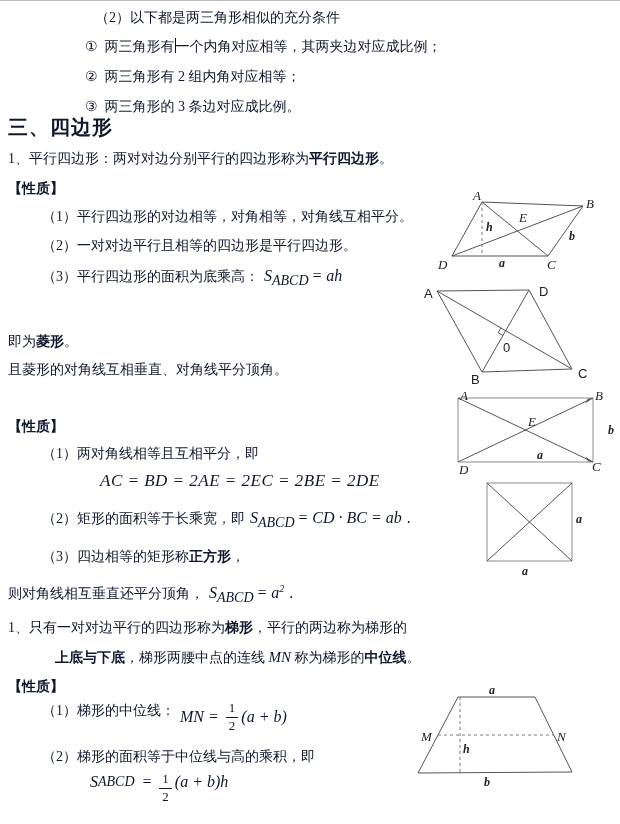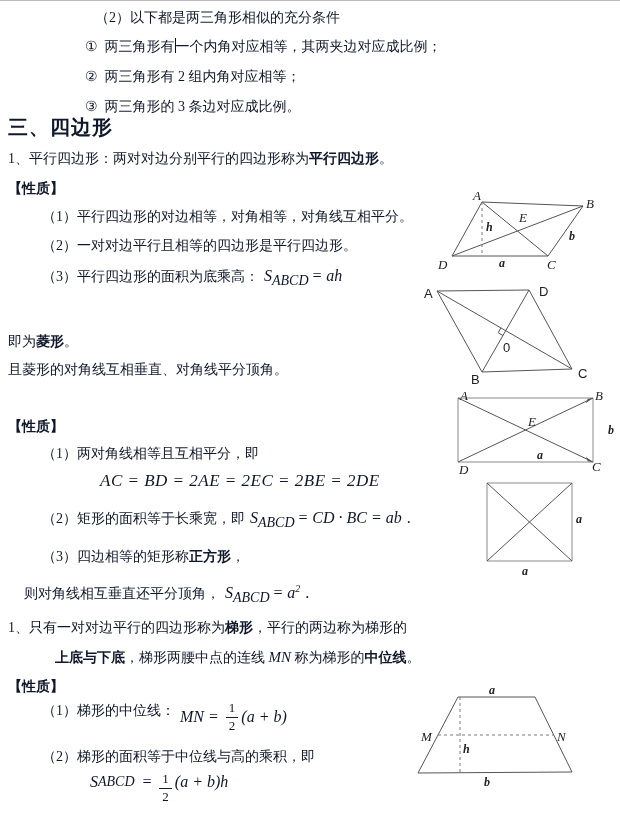--- a/index.html
+++ b/index.html
@@ -56,21 +56,21 @@
   <div class="line" style="left:42px;top:236px">（2）一对对边平行且相等的四边形是平行四边形。</div>
   <div class="line" style="left:42px;top:266px"><span>（3）平行四边形的面积为底乘高：</span><span class="math"><span>S</span><span class="msub">ABCD</span><span>= ah</span></span></div>
   <div class="line" style="left:8px;top:332px"><span>即为</span><span class="b">菱形</span><span>。</span></div>
   <div class="line" style="left:8px;top:360px">且菱形的对角线互相垂直、对角线平分顶角。</div>
 
   <div class="line b" style="left:8px;top:417px">【性质】</div>
   <div class="line" style="left:42px;top:444px">（1）两对角线相等且互相平分，即</div>
   <div class="line math math-lg" style="left:95px;top:471px">AC = BD = 2AE = 2EC = 2BE = 2DE</div>
   <div class="line" style="left:42px;top:508px"><span>（2）矩形的面积等于长乘宽，即</span><span class="math"><span>S</span><span class="msub">ABCD</span><span>= CD · BC = ab</span><span class="mdot">.</span></span></div>
   <div class="line" style="left:42px;top:547px"><span>（3）四边相等的矩形称</span><span class="b">正方形</span><span>，</span></div>
-  <div class="line" style="left:24px;top:579px"><span>则对角线相互垂直还平分顶角，</span><span class="math"><span>S</span><span class="msub">ABCD</span><span>= a</span><span class="msup">2</span><span class="mdot">.</span></span></div>
+  <div class="line" style="left:8px;top:579px"><span>则对角线相互垂直还平分顶角，</span><span class="math"><span>S</span><span class="msub">ABCD</span><span>= a</span><span class="msup">2</span><span class="mdot">.</span></span></div>
 
   <div class="line" style="left:8px;top:618px"><span>1、只有一对对边平行的四边形称为</span><span class="b">梯形</span><span>，平行的两边称为梯形的</span></div>
   <div class="line" style="left:55px;top:647px"><span class="b">上底与下底</span><span>，梯形两腰中点的连线 </span><span class="mi">MN</span><span> 称为梯形的</span><span class="b">中位线</span><span>。</span></div>
   <div class="line b" style="left:8px;top:677px">【性质】</div>
   <div class="line line-flex" style="left:42px;top:701px">
       <span>（1）梯形的中位线：</span>
       <span class="math" style="display:inline-flex;align-items:center;">
         <span>MN</span>
         <span class="meq">=</span>
         <span class="frac">

